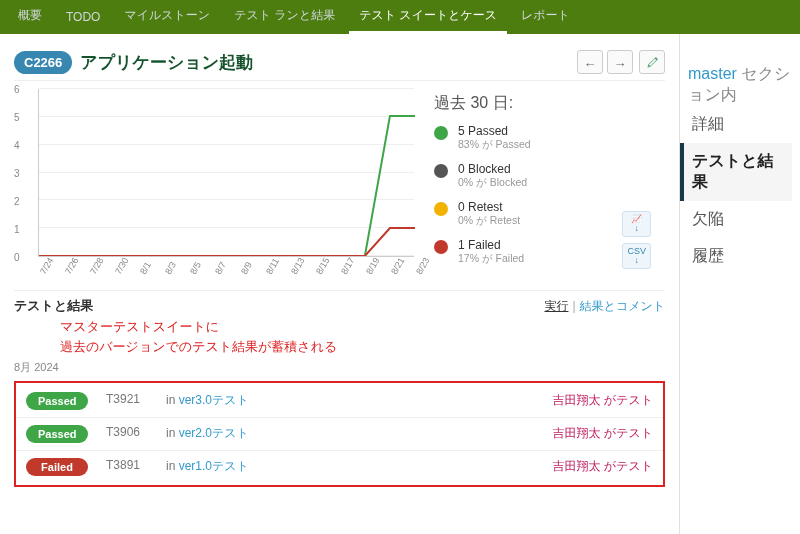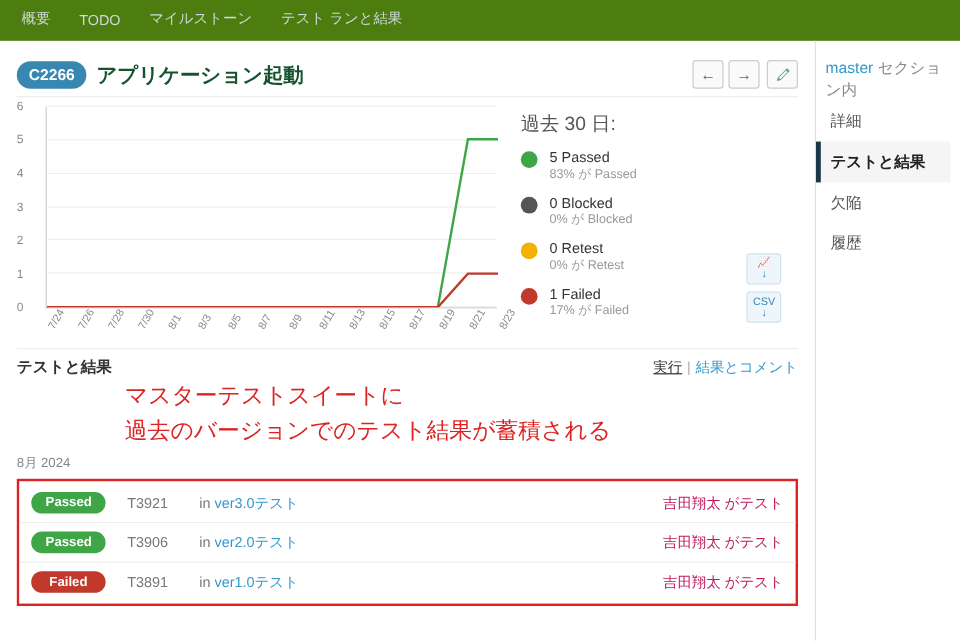--- a/index.html
+++ b/index.html
@@ -4,21 +4,21 @@
 <style>
   * { box-sizing: border-box; margin: 0; padding: 0; }
   body { font-family: "Hiragino Kaku Gothic Pro","Meiryo",Arial,sans-serif; font-size:13px; color:#333; background:#fff; width:800px; height:534px; overflow:hidden; }
 
   .topnav { background:#4d7c0f; height:34px; display:flex; align-items:flex-end; padding:0 8px; }
   .topnav .tab { color:#cfd8dc; font-size:12px; padding:8px 10px 7px; margin-right:4px; cursor:pointer; border-bottom:3px solid transparent; }
   .topnav .tab.active { color:#fff; border-bottom:3px solid #fff; }
 
   .main { display:flex; height:500px; }
   .content { flex:1; padding:10px 14px 10px 14px; position:relative; border-right:1px solid #e0e0e0; overflow:hidden; }
-  .sidebar { width:120px; padding:14px 8px; font-size:13px; }
+  .sidebar { width:120px; padding:30px 8px; font-size:16px; }
   .sidebar .master-line { color:#3399cc; }
   .sidebar .master-line .grey { color:#888; }
   .sidebar .item { padding:8px 4px; color:#555; cursor:pointer; }
   .sidebar .item.active { border-left:4px solid #183749; background:#f5f5f5; font-weight:bold; color:#222; margin-left:-8px; padding-left:8px; }
 
   .titlebar { display:flex; align-items:center; margin:6px 0 6px; }
   .badge-id { background:#3787b0; color:#fff; font-weight:bold; border-radius:12px; padding:4px 10px; font-size:13px; margin-right:8px; }
   .title { font-size:17px; font-weight:bold; color:#14532d; flex:1; }
   .arrowbtns { display:flex; gap:4px; margin-right:6px; }
   .sqbtn { border:1px solid #ccc; border-radius:3px; width:26px; height:24px; display:flex; align-items:center; justify-content:center; color:#666; font-size:13px; cursor:pointer; background:#fafafa; }
@@ -44,42 +44,44 @@
   .statbtns { position:absolute; right:14px; top:130px; display:flex; flex-direction:column; gap:6px; }
   .statbtn { border:1px solid #cfe3ef; background:#eef6fb; color:#3787b0; border-radius:3px; font-size:9px; padding:3px 4px; cursor:pointer; text-align:center; line-height:1; }
 
   .section-row { display:flex; align-items:center; margin:10px 0 2px; border-top:1px solid #eee; padding-top:6px; }
   .section-row .sect { font-weight:bold; font-size:13px; color:#333; flex:1; }
   .section-row .rlinks { font-size:12px; }
   .section-row .rlinks .run { text-decoration:underline; color:#333; cursor:pointer;text-align:right; }
   .section-row .rlinks .sep { color:#aaa; margin:0 4px; }
   .section-row .rlinks .rc { color:#3399cc; cursor:pointer; }
 
-  .annot { color:#d22; font-size:19px; line-height:1.5; margin:2px 0 4px 90px; }
+  .annot { color:#d22; font-size:13px; line-height:1.5; margin:2px 0 4px 46px; }
   .month { font-size:11px; color:#888; margin:2px 0 6px; }
 
   .results { border:2px solid #d22; padding:2px 0; }
-  .resrow { display:flex; align-items:center; padding:7px 10px; border-top:1px solid #eee; font-size:12px; }
+  .resrow { display:flex; align-items:flex-start; padding:7px 10px; border-top:1px solid #eee; font-size:12px; }
   .resrow:first-child { border-top:none; }
   .pill { color:#fff; font-size:11px; font-weight:600; border-radius:11px; padding:3px 12px; width:62px; text-align:center; }
   .pill.pass { background:#3fa648; }
   .pill.fail { background:#c0392b; }
   .tid { color:#777; width:60px; margin-left:18px; }
   .inlink { color:#777; }
   .inlink a { color:#3399cc; text-decoration:none; }
   .tester { margin-left:auto; color:#be185d; }
 </style>
 </head>
 <body>
 
 <div class="topnav" id="topnav">
     <div class="tab">概要</div>
     <div class="tab">TODO</div>
     <div class="tab">マイルストーン</div>
     <div class="tab">テスト ランと結果</div>
+    <div class="tab active">テスト スイートとケース</div>
+    <div class="tab">レポート</div>
   </div>
 
 <div class="main">
   <div class="content">
     <div class="titlebar">
       <span class="badge-id">C2266</span>
       <span class="title">アプリケーション起動</span>
       <div class="arrowbtns">
         <div class="sqbtn">←</div>
         <div class="sqbtn">→</div>

